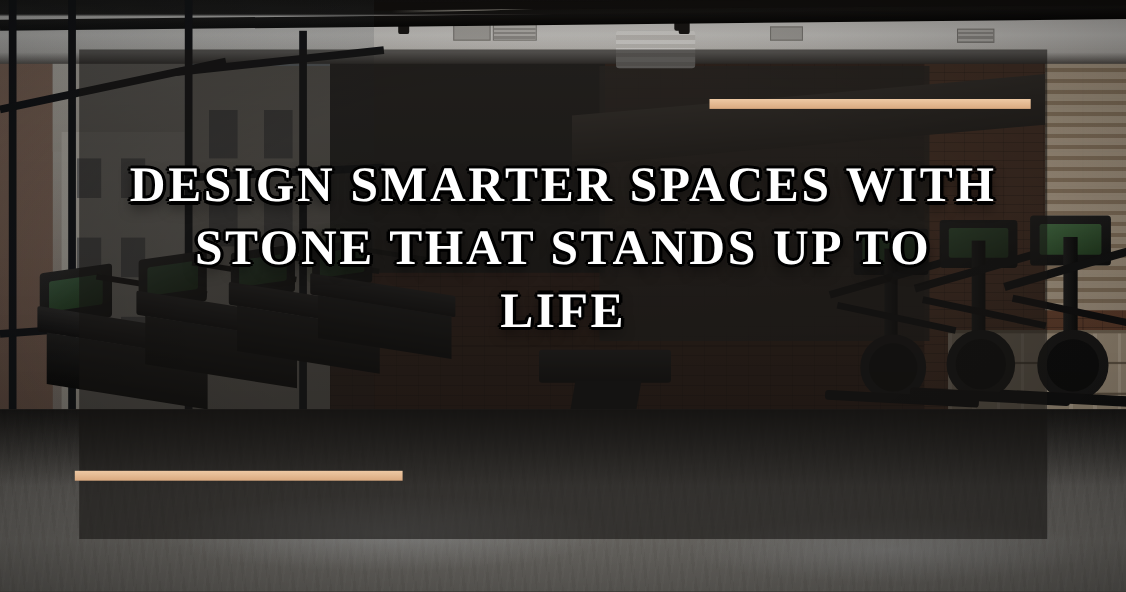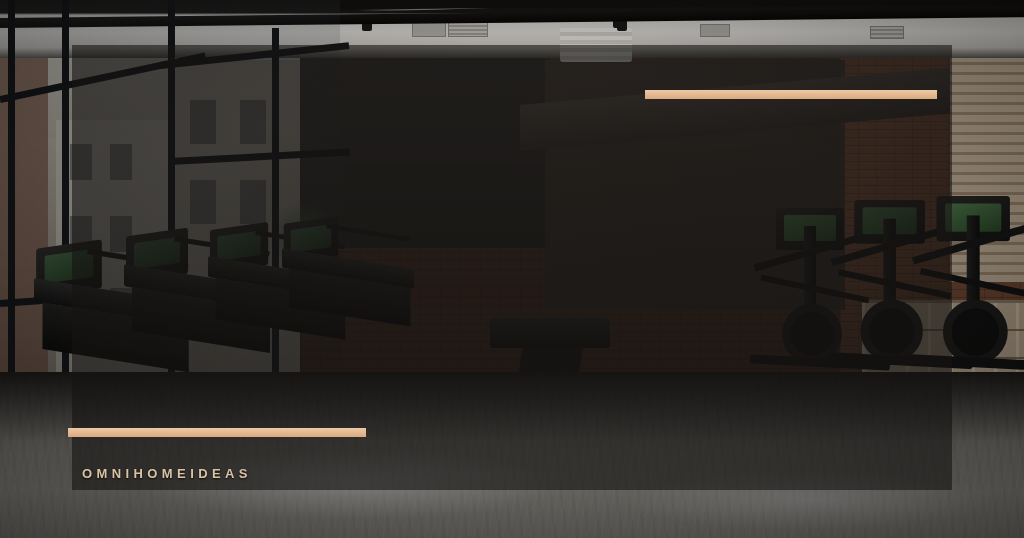--- a/index.html
+++ b/index.html
@@ -428,16 +428,16 @@
     <div class="grade"></div>
     <div class="vignette"></div>
   </div>
 
   <div class="overlay"></div>
 
   <div class="accent accent-top"></div>
 
   <div class="accent accent-bottom"></div>
 
-
-  <div class="brand">OMNIHOMEIDEAS</div>
+  <h1 class="headline">Design Smarter Spaces With Stone That Stands Up To Life</h1>
+
 
 </div>
 
 </body></html>

